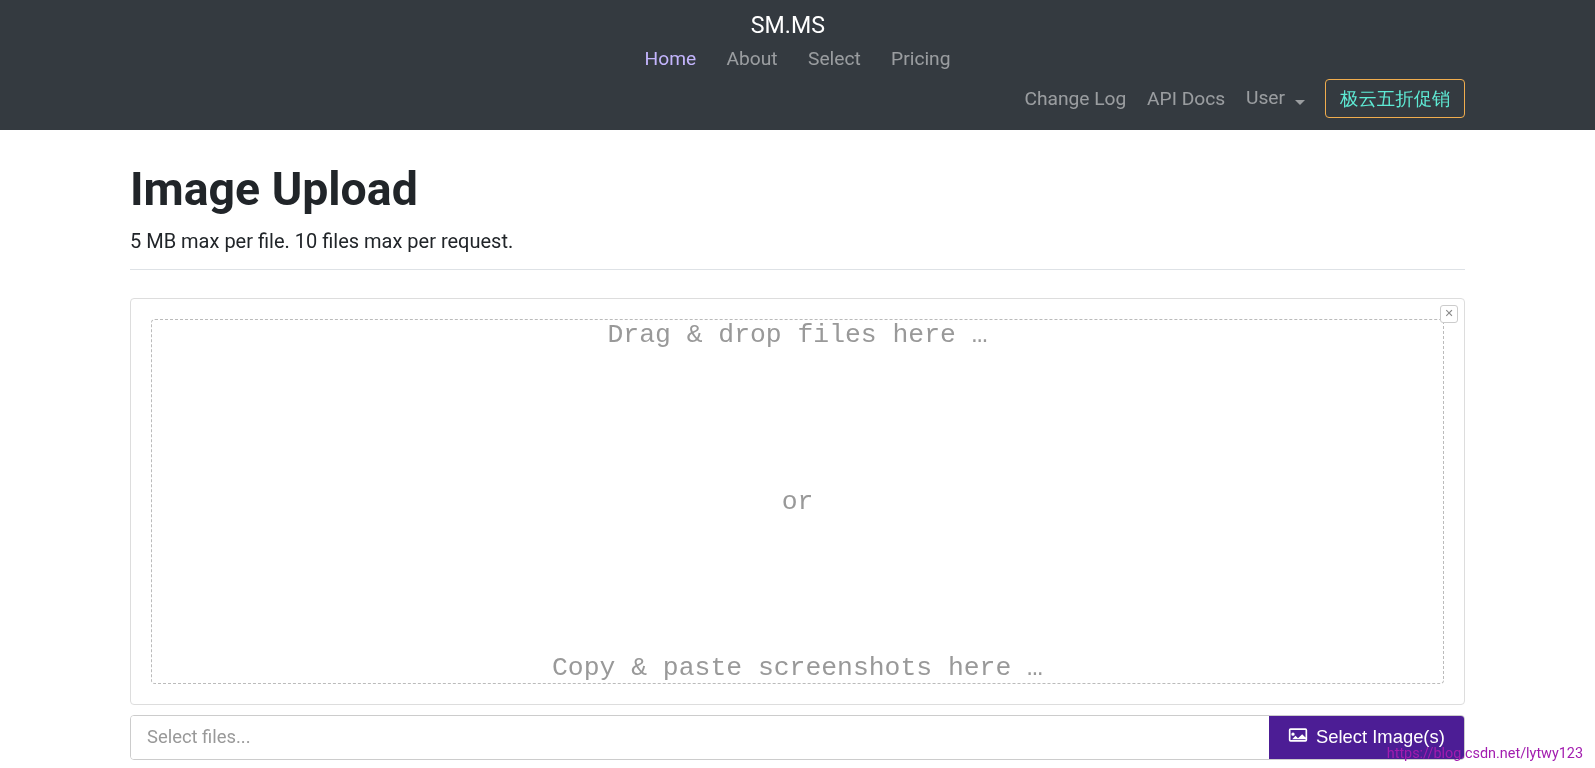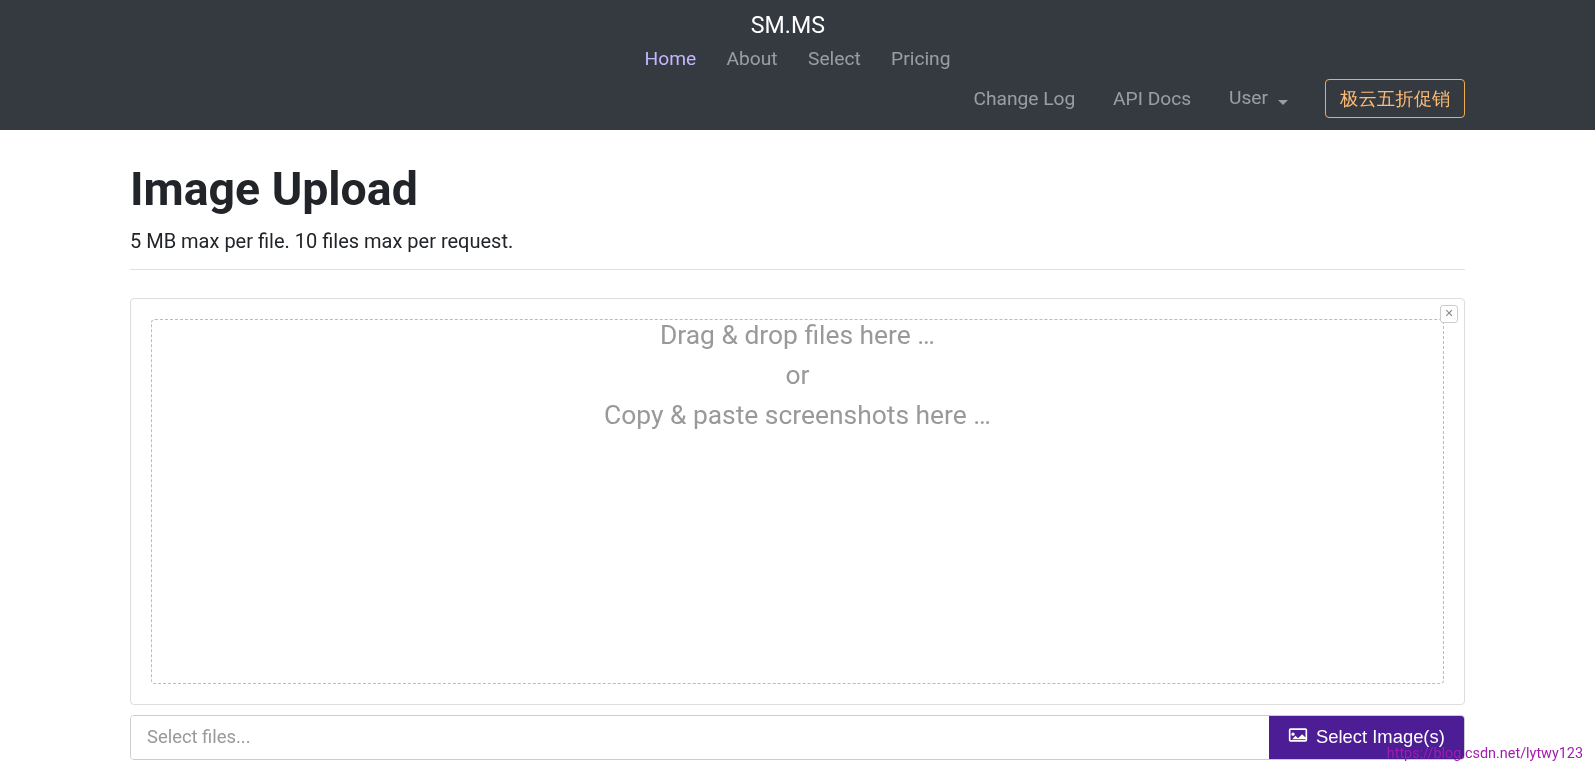--- a/index.html
+++ b/index.html
@@ -45,33 +45,33 @@
       text-decoration: none;
       cursor: pointer;
     }
     .nav-link.active {
       color: #c4b5fd;
     }
     .nav-right {
       margin-left: auto;
       display: flex;
       align-items: center;
-      gap: 17px;
+      gap: 0;
     }
     .nav-right .nav-link {
       padding: 0.5rem 0.65rem;
     }
     .dropdown-caret {
       display: inline-block;
       margin-left: 0.3em;
       vertical-align: middle;
     }
     .promo-btn {
       border: 1px solid #f0ad4e;
-      color: #fdba74;
+      color: #5eead4;
       background: transparent;
       padding: 0.38rem 0.85rem;
       font-size: 1.15rem;
       border-radius: 0.25rem;
       margin-left: 0.6rem;
       cursor: pointer;
     }
     .container {
       max-width: 1365px;
       margin: 0 auto;
@@ -114,25 +114,26 @@
       text-align: center;
       cursor: pointer;
     }
     .dropzone {
       border: 1px dashed #bbb;
       border-radius: 4px;
       min-height: 365px;
       display: flex;
       flex-direction: column;
       align-items: center;
-      justify-content: flex-start;
+      justify-content: space-between;
       color: #999;
       font-size: 1.65rem;
       gap: 0.6rem;
       cursor: pointer;
+      font-family: Liberation Mono, monospace;
     }
     .dropzone-line {
       color: #999;
       text-align: center;
     }
     .file-row {
       display: flex;
       margin-top: 10px;
       border: 1px solid #ccc;
       border-radius: 4px;

